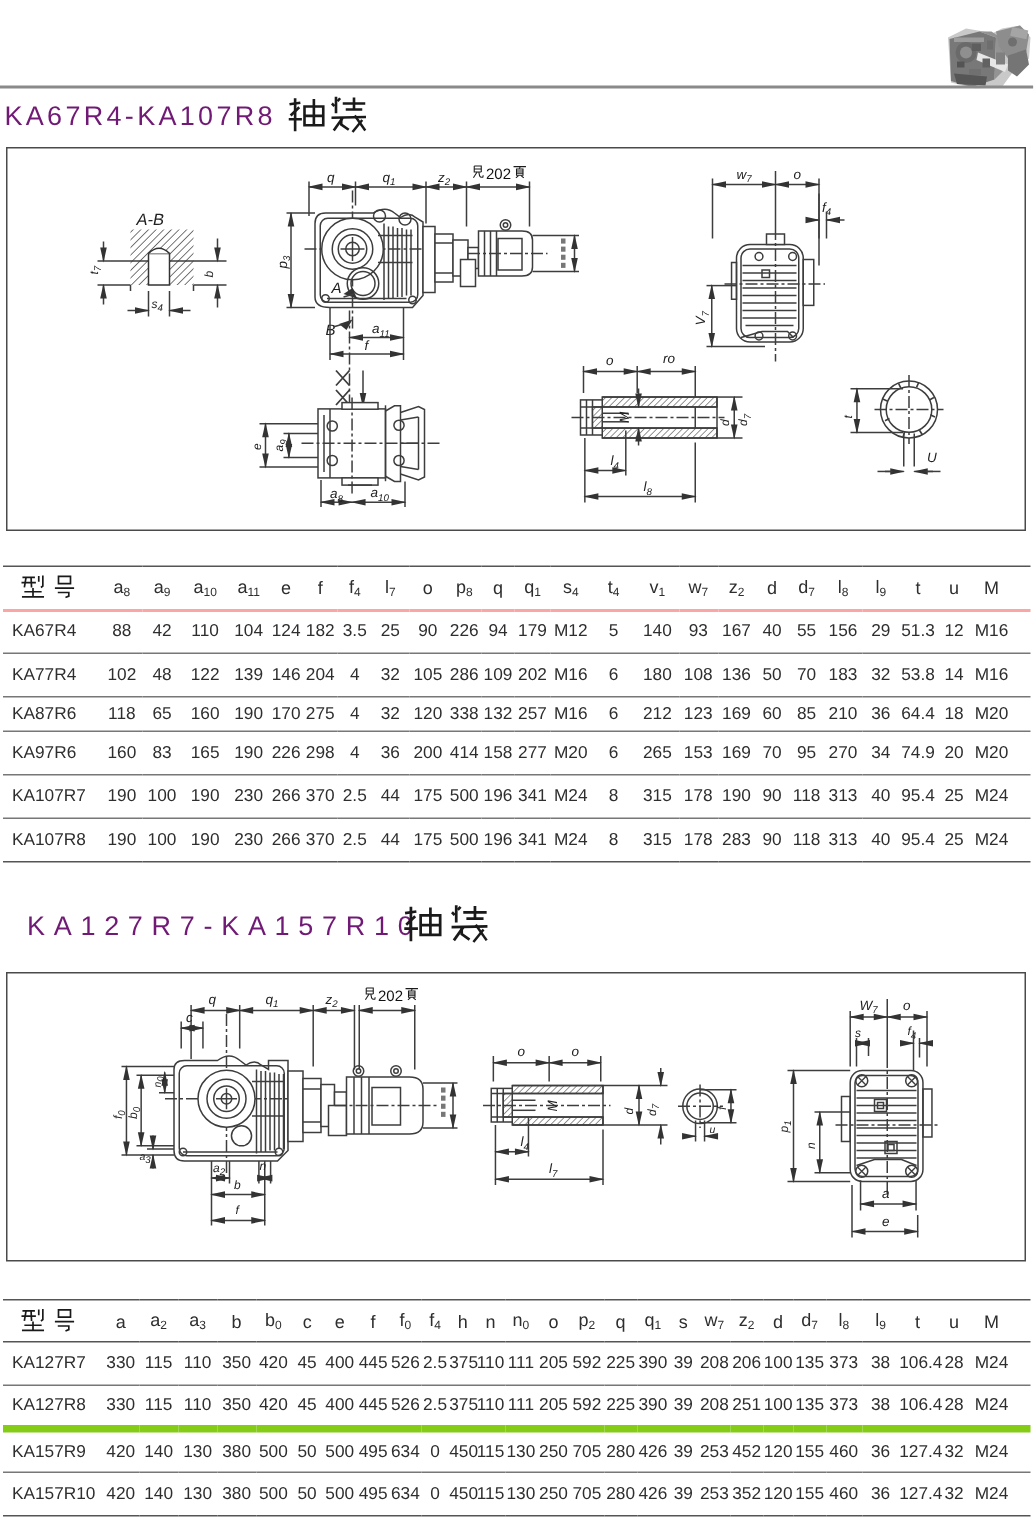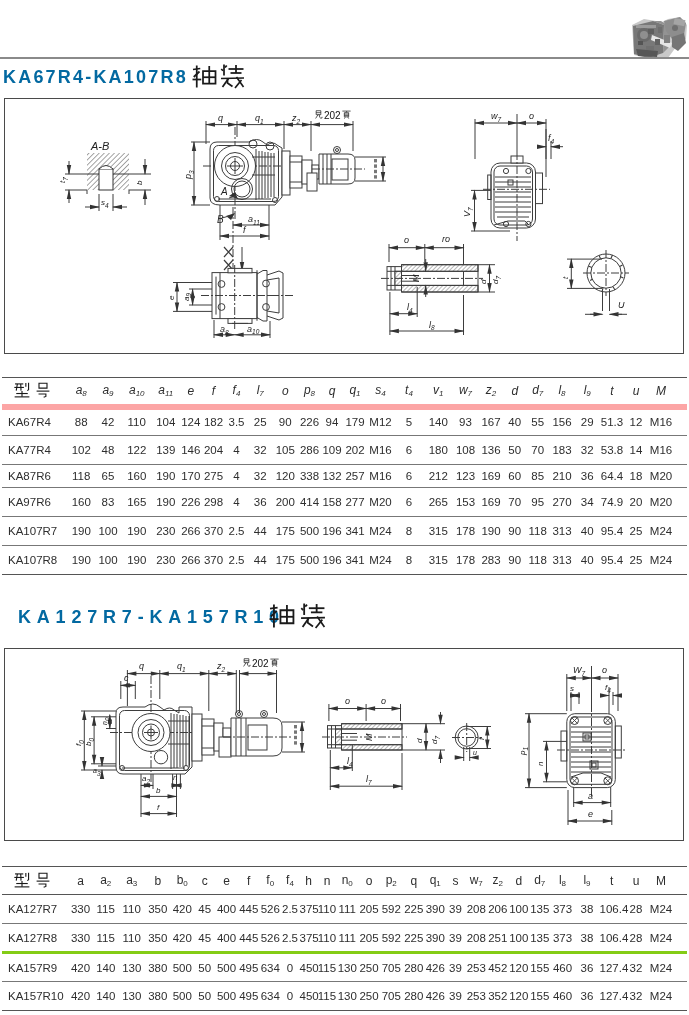--- a/index.html
+++ b/index.html
@@ -1,18 +1,18 @@
 <!DOCTYPE html>
 <html><head>
 <meta charset="utf-8">
 <style>
 html,body{margin:0;padding:0;background:#fff;}
 #page{position:relative;width:689px;height:1015px;background:#fff;font-family:"Liberation Sans",sans-serif;overflow:hidden;}
 .abs{position:absolute;}
-.title{color:#0369a1;font-size:18px;line-height:18px;font-weight:bold;white-space:nowrap;}
+.title{color:#701a75;font-size:18px;line-height:18px;font-weight:normal;white-space:nowrap;}
 table.dim{border-collapse:collapse;table-layout:fixed;font-size:11.5px;color:#2e2e2e;}
 table.dim td,table.dim th{padding:0;text-align:center;font-weight:normal;white-space:nowrap;overflow:visible;}
 table.dim .mod{text-align:left;padding-left:6px;letter-spacing:0;}
 table.dim thead th{font-size:12px;}
 table.dim sub{font-size:8px;vertical-align:-2px;}
 </style>
 </head>
 <body>
 <div id="page">
 
@@ -448,21 +448,21 @@
           <col style="width:22.5px">
           <col style="width:23.5px">
           <col style="width:25px">
           <col style="width:25.5px">
           <col style="width:24px">
           <col style="width:24px">
           <col style="width:26px">
           <col style="width:13px">
         </colgroup>
 <thead>
-<tr style="height:29px;border-top:1px solid #555;border-bottom:6px solid #fca5a5;font-style:italic;">
+<tr style="height:29px;border-top:1px solid #555;border-bottom:2px solid #fca5a5;">
 <th class="mod">
               <svg width="40" height="17" viewBox="0 0 40 17" style="display:block;margin-left:6px;">
                 <use href="#cjkXing" x="0" y="0" width="16" height="16"></use>
                 <use href="#cjkHao" x="21" y="0" width="16" height="16"></use>
               </svg>
             </th>
 <th>a<sub>8</sub></th>
             <th>a<sub>9</sub></th>
             <th>a<sub>10</sub></th>
             <th>a<sub>11</sub></th>
@@ -1022,21 +1022,21 @@
             <td>206</td>
             <td>100</td>
             <td>135</td>
             <td>373</td>
             <td>38</td>
             <td>106.4</td>
             <td>28</td>
             <td>M24</td>
             <td></td>
           </tr>
-<tr style="height:29px;border-bottom:3px solid #84cc16;">
+<tr style="height:29px;border-bottom:5px solid #84cc16;">
             <td class="mod">KA127R8</td>
             <td>330</td>
             <td>115</td>
             <td>110</td>
             <td>350</td>
             <td>420</td>
             <td>45</td>
             <td>400</td>
             <td>445</td>
             <td>526</td>

